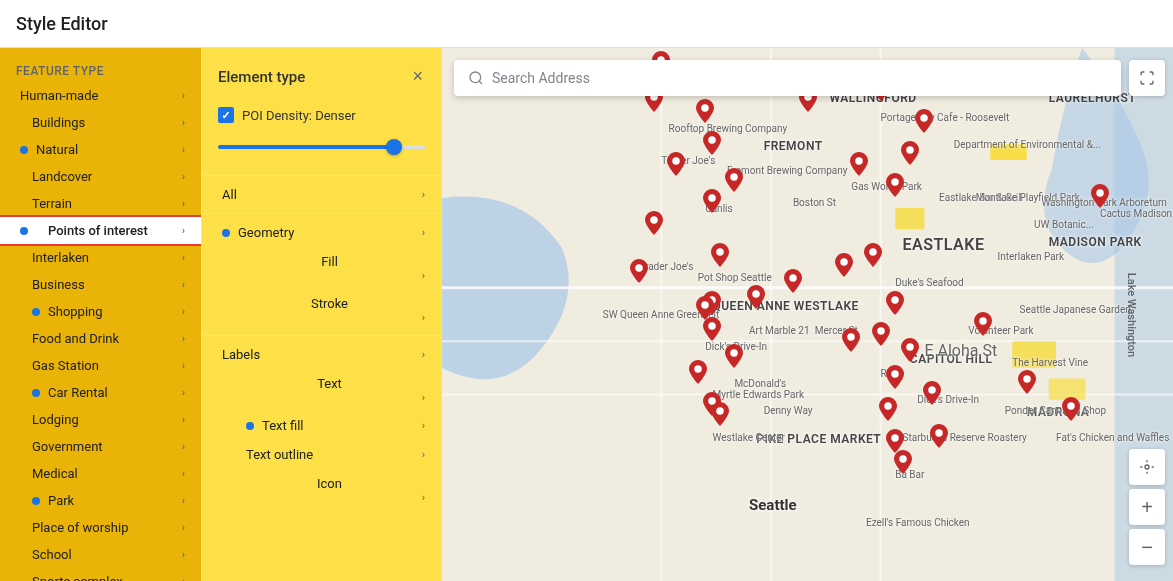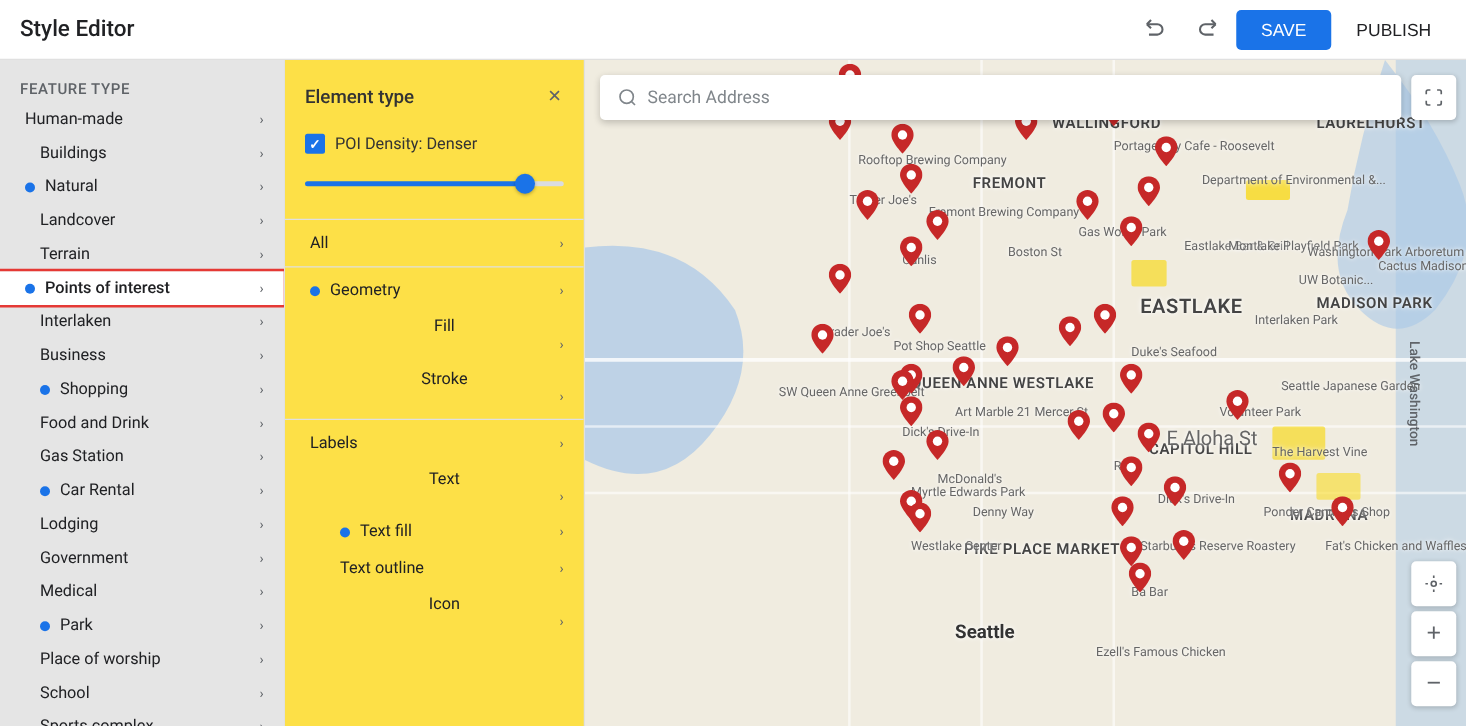--- a/index.html
+++ b/index.html
@@ -15,21 +15,21 @@
     .header-actions { display: flex; align-items: center; gap: 8px; }
     .btn-icon { background: none; border: none; cursor: pointer; padding: 6px; border-radius: 4px; color: #5f6368; font-size: 16px; }
     .btn-save { background: #1a73e8; color: #fff; border: none; border-radius: 4px; padding: 8px 20px; font-size: 14px; font-weight: 500; cursor: pointer; }
     .btn-publish { background: none; border: none; color: #202124; font-size: 14px; font-weight: 500; cursor: pointer; padding: 8px 12px; }
 
     
     .main { display: flex; flex: 1; overflow: hidden; }
 
     
     .feature-panel {
-      width: 228px; flex-shrink: 0; background: #e5e5e5;
+      width: 202px; flex-shrink: 0; background: #eab308;
       border-right: 1px solid #e0e0e0; overflow-y: auto;
       padding: 8px 0;
     }
     .panel-title { font-size: 12px; font-weight: 500; color: #5f6368; padding: 8px 16px 4px; text-transform: uppercase; letter-spacing: 0.5px; }
 
     .feature-item {
       display: flex; align-items: center;
       padding: 6px 16px 6px 20px;
       cursor: pointer; color: #202124;
       position: relative;
@@ -107,36 +107,20 @@
     .map-controls-bottom-right {
       position: absolute; bottom: 16px; right: 8px;
       display: flex; flex-direction: column; gap: 4px;
     }
   </style>
 </head>
 <body>
 
 <div class="header">
   <span class="header-title">Style Editor</span>
-  <div class="header-actions">
-    <button class="btn-icon" title="Undo">
-      <svg width="20" height="20" viewBox="0 0 24 24" fill="none" stroke="currentColor" stroke-width="2">
-        <path d="M3 10h10a5 5 0 0 1 0 10H5"></path>
-          <path d="M3 10l4-4M3 10l4 4"></path>
-      </svg>
-    </button>
-    <button class="btn-icon" title="Redo">
-      <svg width="20" height="20" viewBox="0 0 24 24" fill="none" stroke="currentColor" stroke-width="2">
-        <path d="M21 10H11a5 5 0 0 0 0 10h8"></path>
-          <path d="M21 10l-4-4M21 10l-4 4"></path>
-      </svg>
-    </button>
-    <button class="btn-save">SAVE</button>
-    <button class="btn-publish">PUBLISH</button>
-  </div>
 </div>
 
 <div class="main">
 
   <div class="feature-panel">
     <div class="panel-title">Feature type</div>
 
     <div class="feature-item">
       <span>Human-made</span>
       <span class="chevron">›</span>
@@ -156,21 +140,21 @@
     <div class="feature-item indented">
       <span>Landcover</span>
       <span class="chevron">›</span>
     </div>
 
     <div class="feature-item indented">
       <span>Terrain</span>
       <span class="chevron">›</span>
     </div>
 
-    <div class="feature-item" style="outline: 2px solid #e53935; background: #fff;">
+    <div class="feature-item" style="outline: 2px solid #e53935; background: #fff; gap: 12px;">
       <span class="dot" style="background:#1a73e8"></span>
       <span style="color:#202124; font-weight:500;">Points of interest</span>
       <span class="chevron">›</span>
     </div>
 
     <div class="feature-item indented">
       <span>Interlaken</span>
       <span class="chevron">›</span>
     </div>
 

